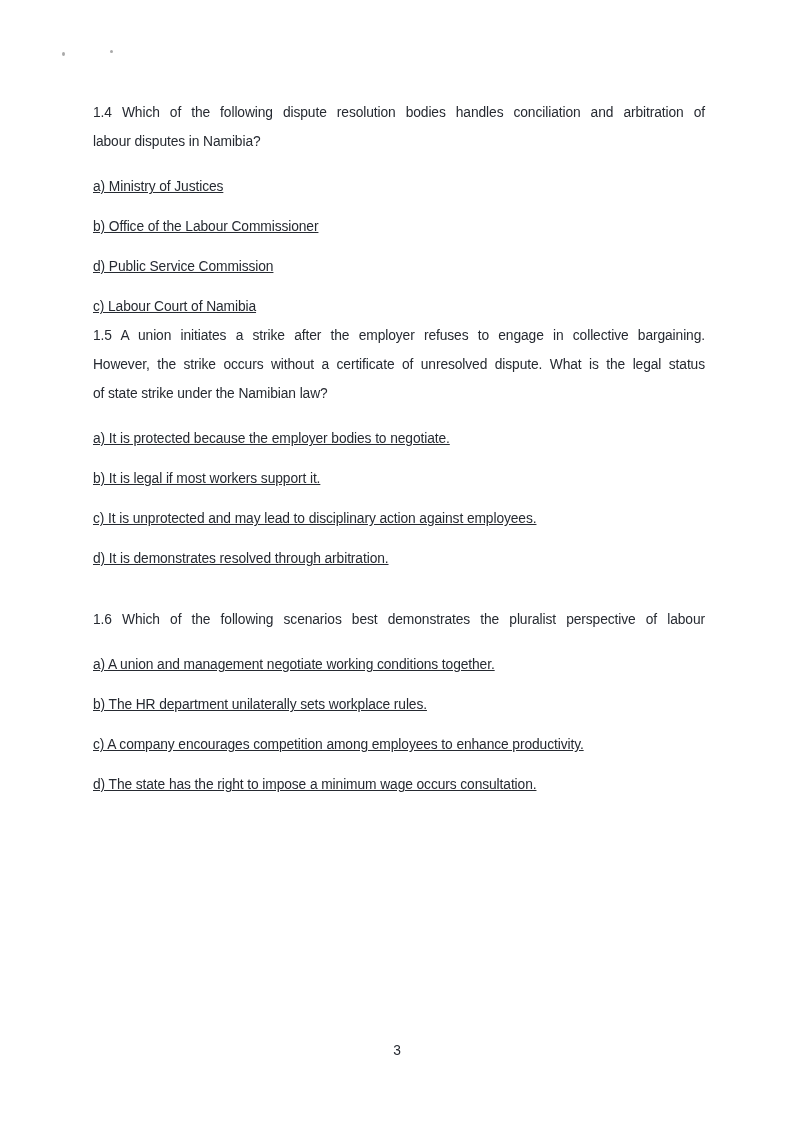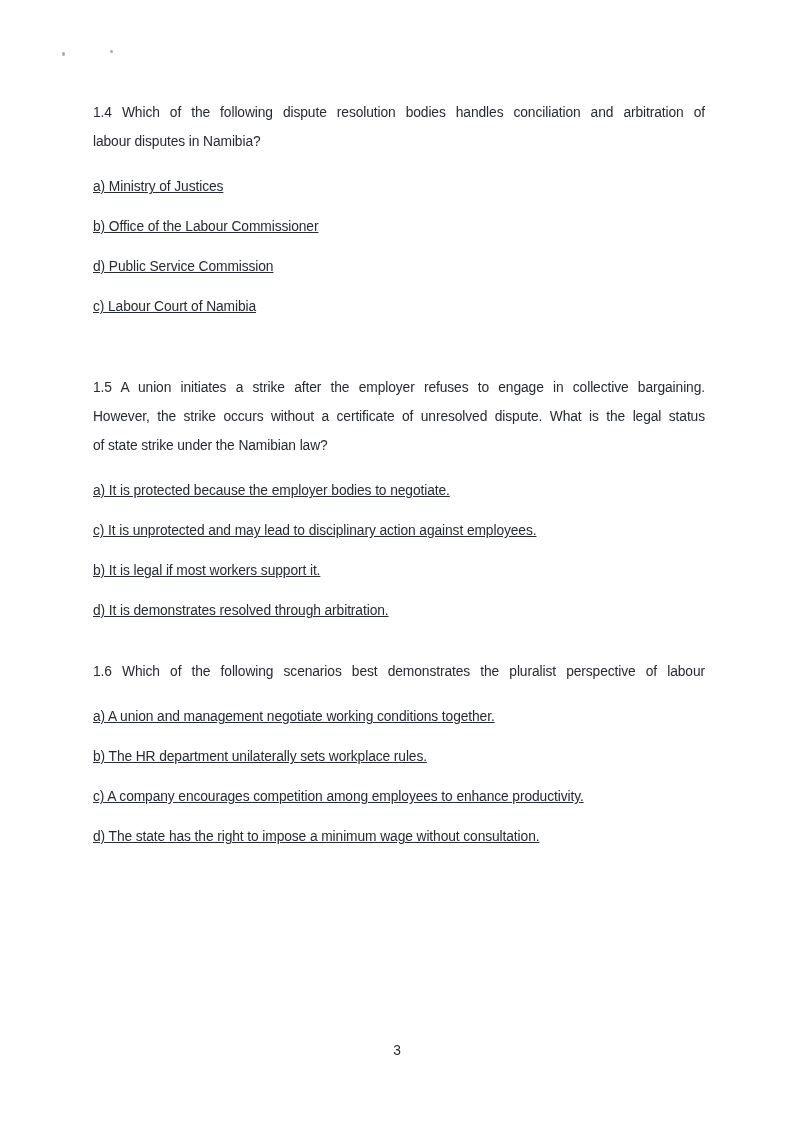--- a/index.html
+++ b/index.html
@@ -20,21 +20,21 @@
   }
 
   .content {
     position: absolute;
     top: 98px;
     left: 93px;
     width: 612px;
   }
 
   .question-section { margin-top: 0; }
-  .question-section.q2 { margin-top: 52px; }
+  .question-section.q2 { }
   .question-section.q3 { margin-top: 32px; }
 
   .qpara {
     font-size: 13.8px;
     letter-spacing: -0.1px;
   }
 
   .qline {
     display: block;
     line-height: 29px;
@@ -106,35 +106,35 @@
     </section>
 
     <section class="question-section q2">
       <div class="qpara">
         <span class="qline">1.5 A union initiates a strike after the employer refuses to engage in collective bargaining.</span>
         <span class="qline">However, the strike occurs without a certificate of unresolved dispute. What is the legal status</span>
         <span class="qline last">of state strike under the Namibian law?</span>
       </div>
       <div class="options">
         <span class="option">a) It is protected because the employer bodies to negotiate.</span>
+        <span class="option">b) It is legal if most workers support it.</span>
         <span class="option">c) It is unprotected and may lead to disciplinary action against employees.</span>
-        <span class="option">b) It is legal if most workers support it.</span>
         <span class="option">d) It is demonstrates resolved through arbitration.</span>
       </div>
     </section>
 
     <section class="question-section q3">
       <div class="qpara">
         <span class="qline">1.6 Which of the following scenarios best demonstrates the pluralist perspective of labour</span>
       </div>
       <div class="options">
         <span class="option">a) A union and management negotiate working conditions together.</span>
         <span class="option">b) The HR department unilaterally sets workplace rules.</span>
         <span class="option">c) A company encourages competition among employees to enhance productivity.</span>
-        <span class="option">d) The state has the right to impose a minimum wage without consultation.</span>
+        <span class="option">d) The state has the right to impose a minimum wage occurs consultation.</span>
       </div>
     </section>
 
   </div>
 
   <div class="footer">3</div>
 
 </div>
 
 </body></html>

